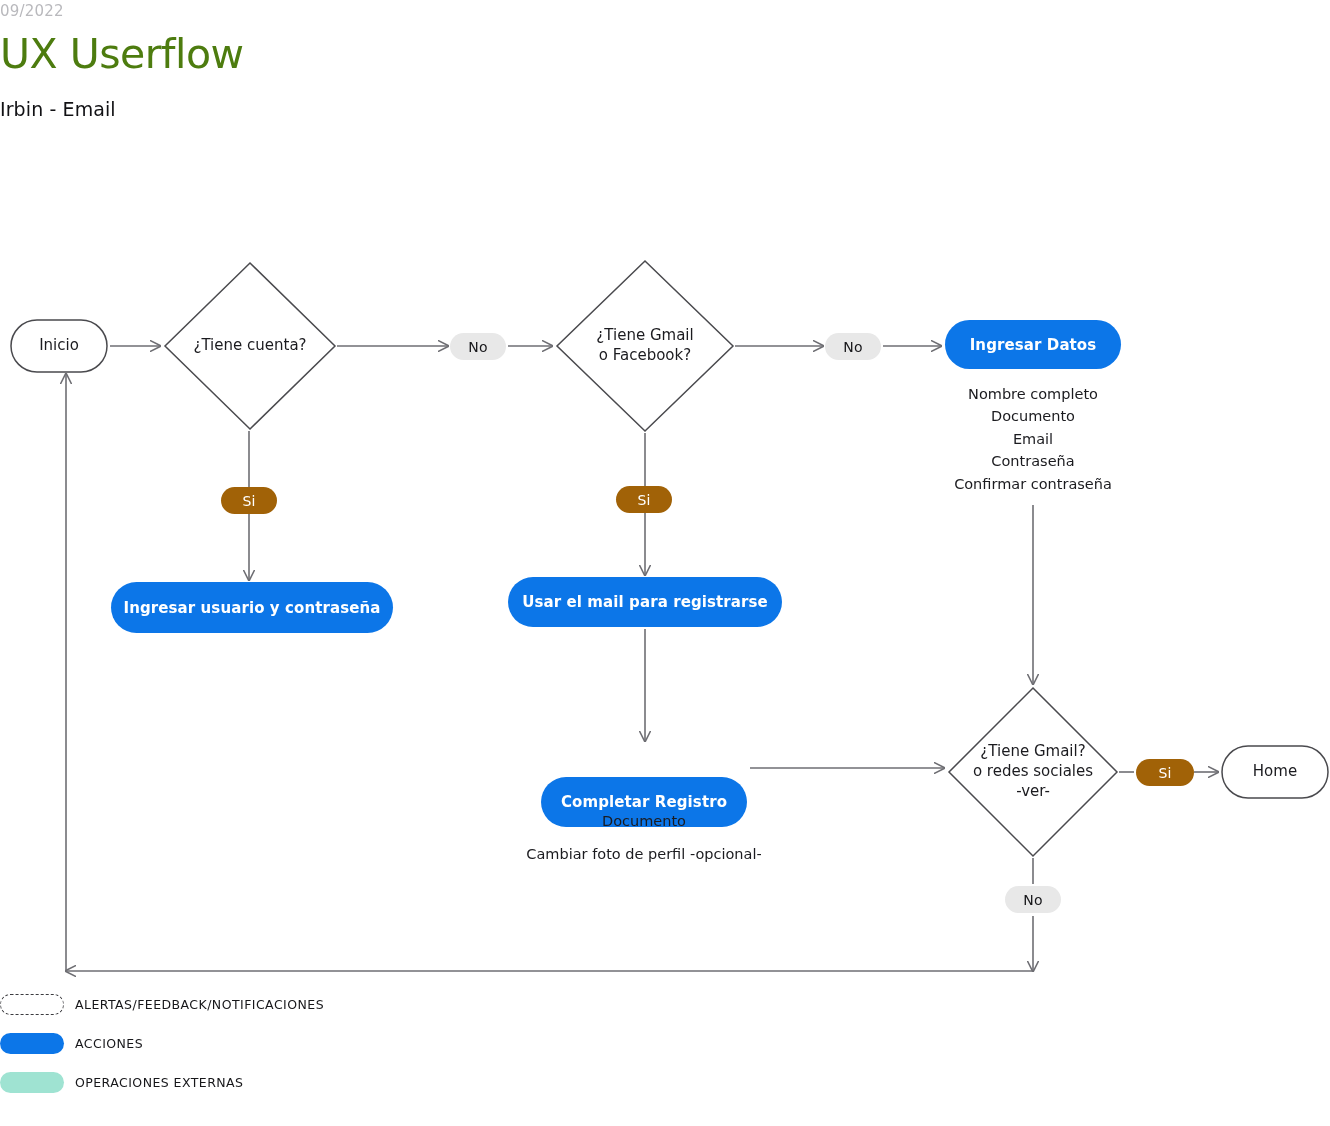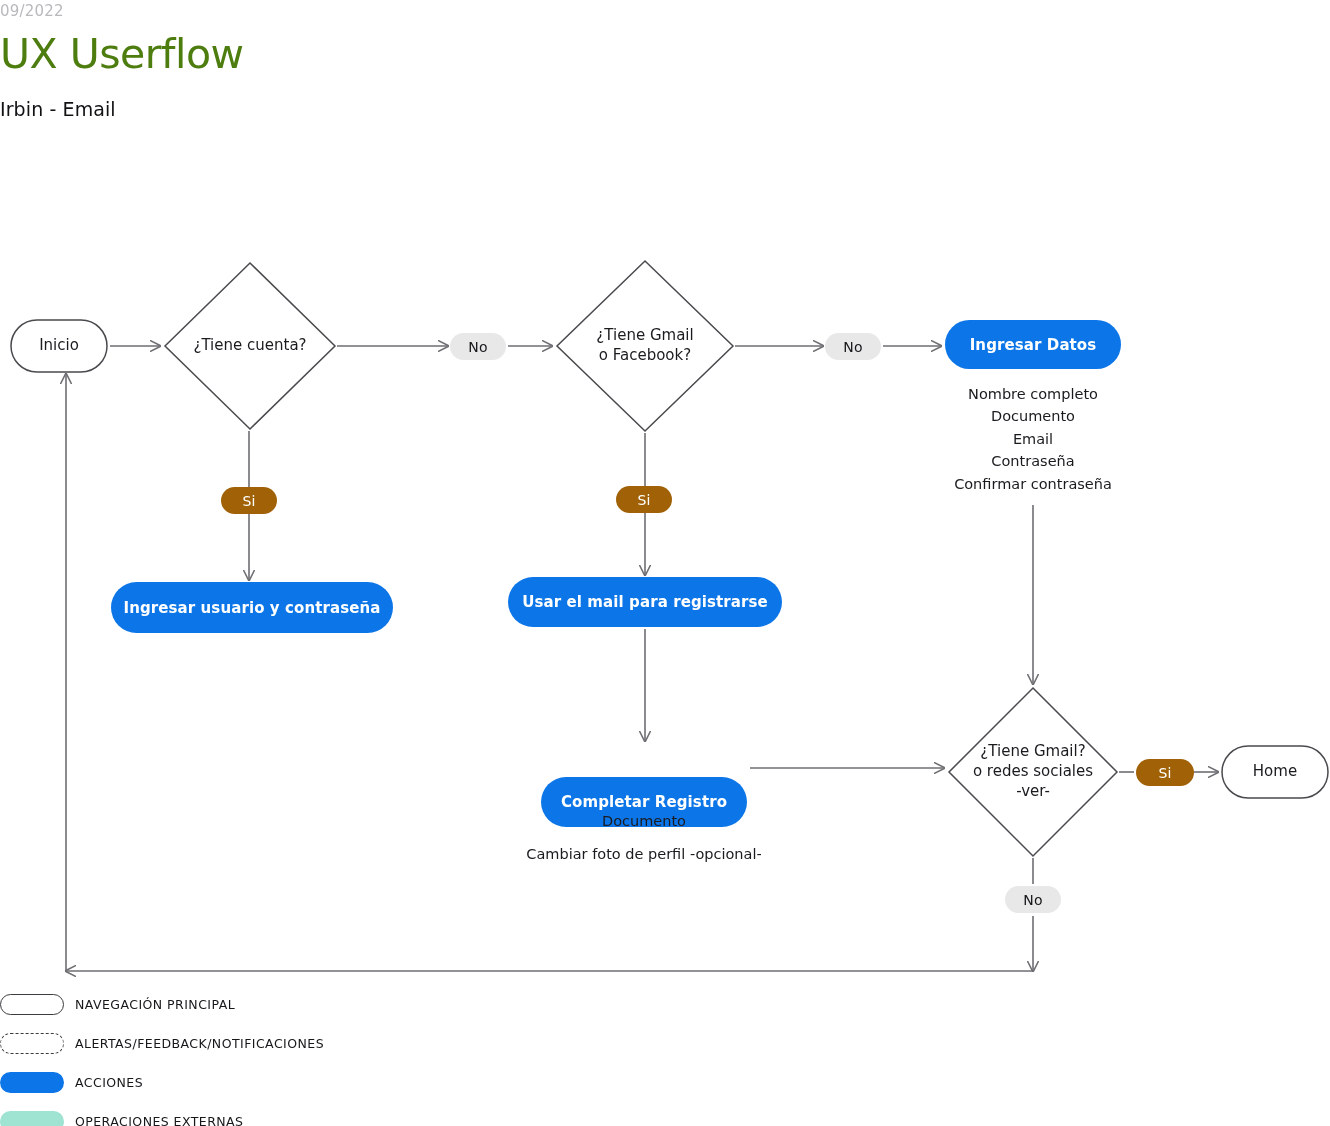--- a/index.html
+++ b/index.html
@@ -241,24 +241,20 @@
 Documento
 Email
 Contraseña
 Confirmar contraseña</div>
 
 <div class="caption" style="left:524px; top:810px; width:240px;">Documento</div>
 
 <div class="caption" style="left:494px; top:843px; width:300px;">Cambiar foto de perfil -opcional-</div>
 
 <div class="legend">
-  <div class="legend-row">
-    <div class="legend-swatch sw-solid-outline"></div>
-    <div class="legend-label">NAVEGACIÓN PRINCIPAL</div>
-  </div>
   <div class="legend-row">
     <div class="legend-swatch sw-dashed-outline"></div>
     <div class="legend-label">ALERTAS/FEEDBACK/NOTIFICACIONES</div>
   </div>
   <div class="legend-row">
     <div class="legend-swatch sw-blue"></div>
     <div class="legend-label">ACCIONES</div>
   </div>
   <div class="legend-row">
     <div class="legend-swatch sw-mint"></div>

